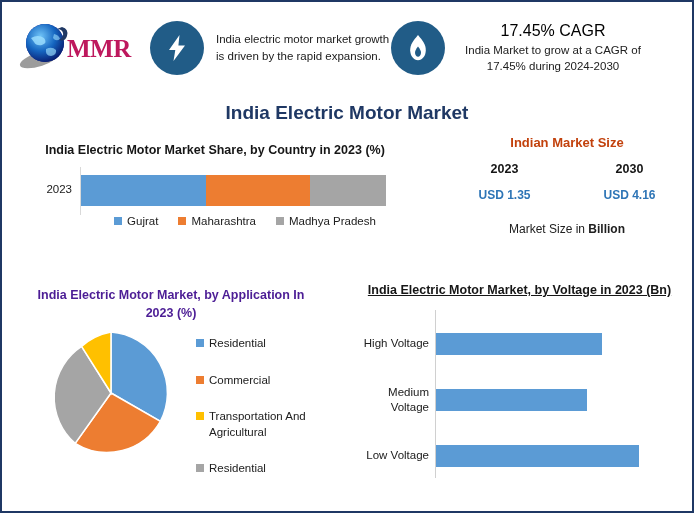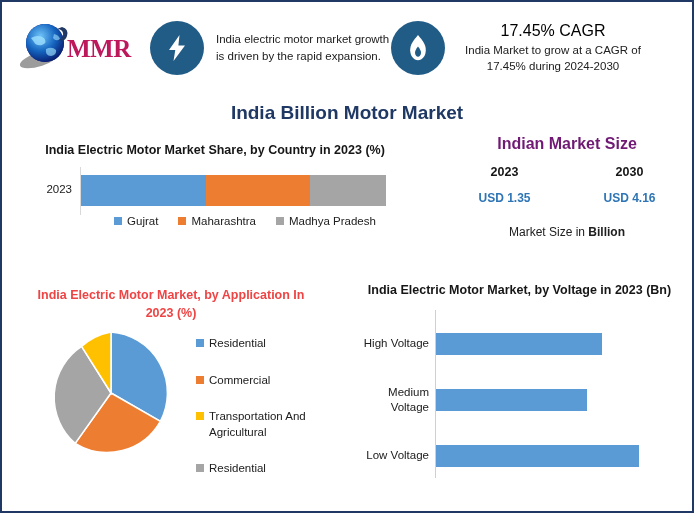--- a/index.html
+++ b/index.html
@@ -159,23 +159,23 @@
   }
 
   
   .size-panel {
     position: absolute;
     left: 440px; top: 133px;
     width: 250px;
     text-align: center;
   }
   .size-title {
-    font-size: 16px;
-    font-weight: bold;
-    color: #701a75;
+    font-size: 13px;
+    font-weight: bold;
+    color: #c2410c;
   }
   .size-years {
     display: flex;
     justify-content: space-around;
     margin-top: 12px;
   }
   .size-col { width: 110px; }
   .size-year {
     font-size: 12.5px;
     font-weight: bold;
@@ -197,21 +197,21 @@
   
   .pie-panel {
     position: absolute;
     left: 4px; top: 285px;
     width: 330px; height: 220px;
   }
   .pie-title {
     text-align: center;
     font-size: 12.5px;
     font-weight: bold;
-    color: #ef4444;
+    color: #4c1d95;
     line-height: 1.4;
     padding: 0 18px;
   }
   .pie-area {
     position: relative;
     margin-top: 6px;
     height: 160px;
   }
   .pie-svg {
     position: absolute;
@@ -234,20 +234,21 @@
     position: absolute;
     left: 345px; top: 280px;
     width: 345px; height: 225px;
   }
   .volt-title {
     text-align: center;
     font-size: 12.5px;
     font-weight: bold;
     color: #161616;
     line-height: 1.4;
+    text-decoration: underline;
   }
   .volt-chart {
     position: relative;
     margin-top: 10px;
     height: 168px;
   }
   .volt-axis {
     position: absolute;
     left: 88px; top: 0;
     width: 1px; height: 168px;
@@ -318,21 +319,21 @@
         <path d="M13 13.5 C11 16.2 10 17.8 10 19.8 C10 22.1 11.4 23.8 13 23.8
                  C14.6 23.8 16 22.1 16 19.8 C16 17.8 15 16.2 13 13.5 Z" fill="#215C87"></path>
       </svg>
     </span>
     <div class="cagr-block">
       <div class="cagr-title">17.45% CAGR</div>
       <div class="cagr-sub">India Market to grow at a CAGR of 17.45% during 2024-2030</div>
     </div>
   </div>
 
-  <div class="main-title">India Billion Motor Market</div>
+  <div class="main-title">India Electric Motor Market</div>
 
   <div class="share-panel">
     <div class="panel-title">India Electric Motor Market Share, by Country in 2023 (%)</div>
 
     <div class="share-chart">
       <div class="share-axis"></div>
       <div class="share-ylabel">2023</div>
       <div class="stacked-bar">
         <div class="seg-blue" style="width:41%"></div>
         <div class="seg-orange" style="width:34%"></div>

